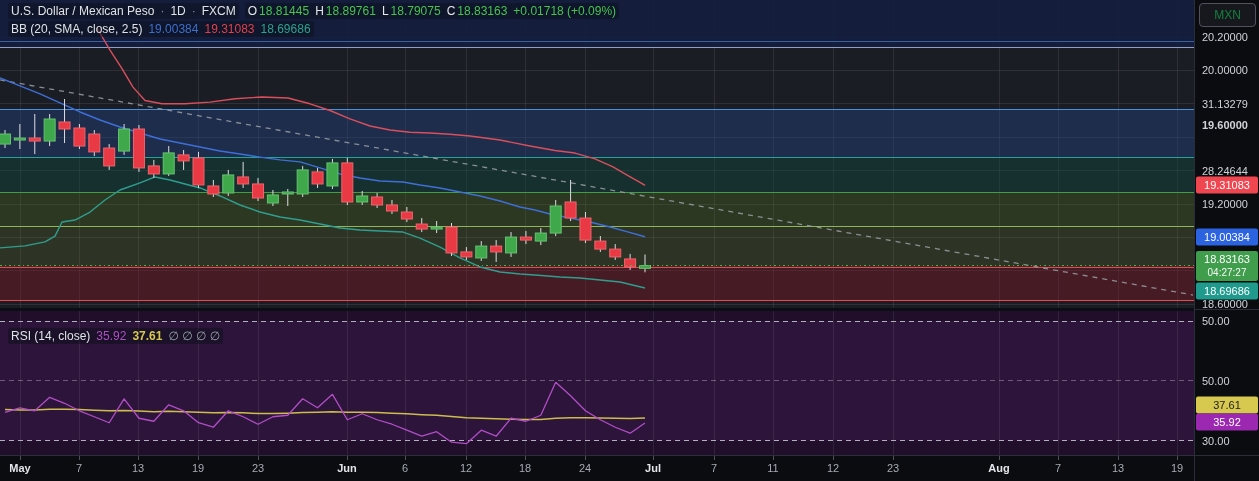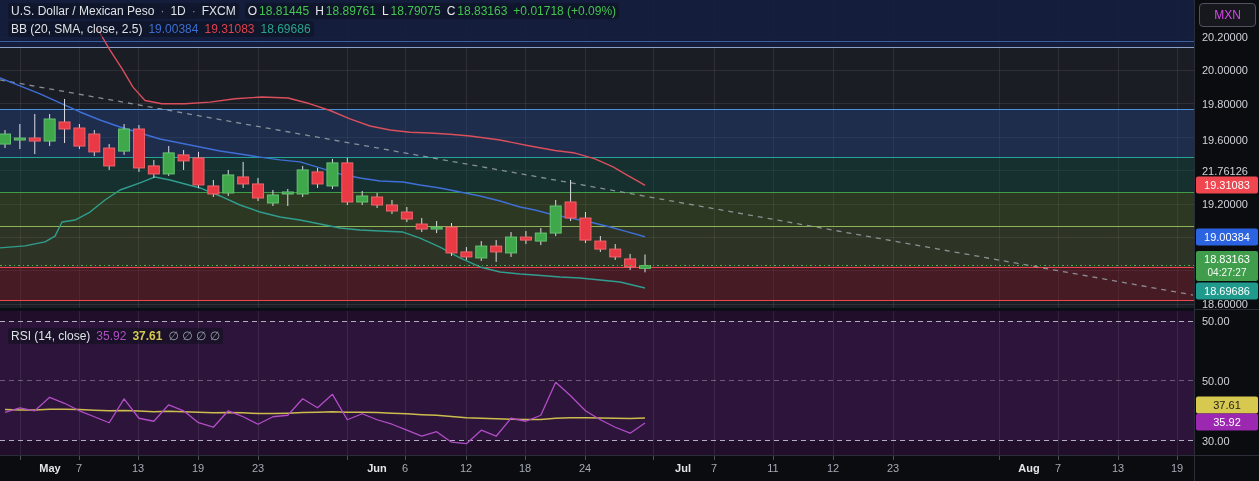--- a/index.html
+++ b/index.html
@@ -24,32 +24,32 @@
   .c-blue{color:#3d6fd1;}
   .c-red{color:#e0414d;}
   .c-teal{color:#2aa392;}
   .c-purple{color:#b14ec6;}
   .c-yellow{color:#d7c84f;font-weight:bold;}
   .c-grey{color:#9aa0ab;}
   #time-axis{position:absolute;left:0;top:455px;width:1194px;height:26px;
     background:#0b0c0f;border-top:1px solid #2a2e39;}
   .t-label{position:absolute;top:6px;transform:translateX(-50%);
     font-size:11px;color:#a7abb5;}
-  .t-label.major{color:#e3e5ea;font-weight:bold;margin-left:30px;}
+  .t-label.major{color:#e3e5ea;font-weight:bold;}
   .t-tick{position:absolute;top:0;width:1px;height:4px;background:rgba(160,166,180,.45);}
   #price-scale{position:absolute;left:1194px;top:0;width:65px;height:481px;
     background:#0b0c0f;border-left:1px solid #2a2e39;}
   .p-label{position:absolute;left:7px;transform:translateY(-50%);
     font-size:11px;color:#cfd2d9;}
   .p-badge{position:absolute;left:1px;right:2px;transform:translateY(-50%);
     border-radius:2px;font-size:11px;text-align:center;padding:2px 0;line-height:13px;}
   .p-badge .sub{display:block;font-size:10px;opacity:.95;}
   .hsep{position:absolute;left:0;right:0;height:1px;background:#2a2e39;}
   #currency-btn{position:absolute;left:4px;top:3px;right:4px;height:22px;
-    border:1px solid #50535e;border-radius:4px;background:#16181d;color:#d946ef;
+    border:1px solid #50535e;border-radius:4px;background:#16181d;color:#15803d;
     font-size:12px;display:flex;align-items:center;justify-content:center;cursor:pointer;}
 </style>
 </head>
 <body>
 
 <div id="root">
 
   <div id="pane-area">
     <svg id="chart-svg" width="1194" height="455">
         <rect x="0" y="0" width="1194" height="309" fill="#1b1d24"></rect>
@@ -288,23 +288,23 @@
       <div class="t-label" style="left: 1177px;">19</div>
       <div class="t-tick" style="left: 1177px;"></div>
     </div>
 
   <div id="price-scale">
     <div id="currency-btn">MXN</div>
     <div class="hsep" style="top:309px"></div>
     <div class="hsep" style="top:455px"></div>
   <div class="p-label" style="top: 37px;">20.20000</div>
       <div class="p-label" style="top: 70.4px;">20.00000</div>
-      <div class="p-label" style="top: 103.8px;">19.80000</div>
-      <div class="p-label" style="top: 140px;">19.60000</div>
-      <div class="p-label" style="top: 170.6px;">21.76126</div>
+      <div class="p-label" style="top: 103.8px;">31.13279</div>
+      <div class="p-label" style="top: 125px; font-weight: bold;">19.60000</div>
+      <div class="p-label" style="top: 170.6px;">28.24644</div>
       <div class="p-label" style="top: 204px; text-align: center;">19.20000</div>
       <div class="p-label" style="top: 304.2px;">18.60000</div>
       <div class="p-badge" style="top: 185.491px; background: rgb(239, 70, 80); color: rgb(255, 255, 255);"><span>19.31083</span></div>
       <div class="p-badge" style="top: 236.759px; background: rgb(43, 99, 224); color: rgb(255, 255, 255);"><span>19.00384</span></div>
       <div class="p-badge" style="top: 265.518px; background: rgb(63, 157, 76); color: rgb(255, 255, 255);"><span>18.83163</span><span class="sub">04:27:27</span></div>
       <div class="p-badge" style="top: 291.024px; background: rgb(31, 154, 140); color: rgb(255, 255, 255);"><span>18.69686</span></div>
       <div class="p-label" style="top: 321px;">50.00</div>
       <div class="p-label" style="top: 380.85px;">50.00</div>
       <div class="p-label" style="top: 440.7px;">30.00</div>
       <div class="p-badge" style="top: 404.927px; background: rgb(215, 200, 79); color: rgb(28, 28, 28);"><span>37.61</span></div>

